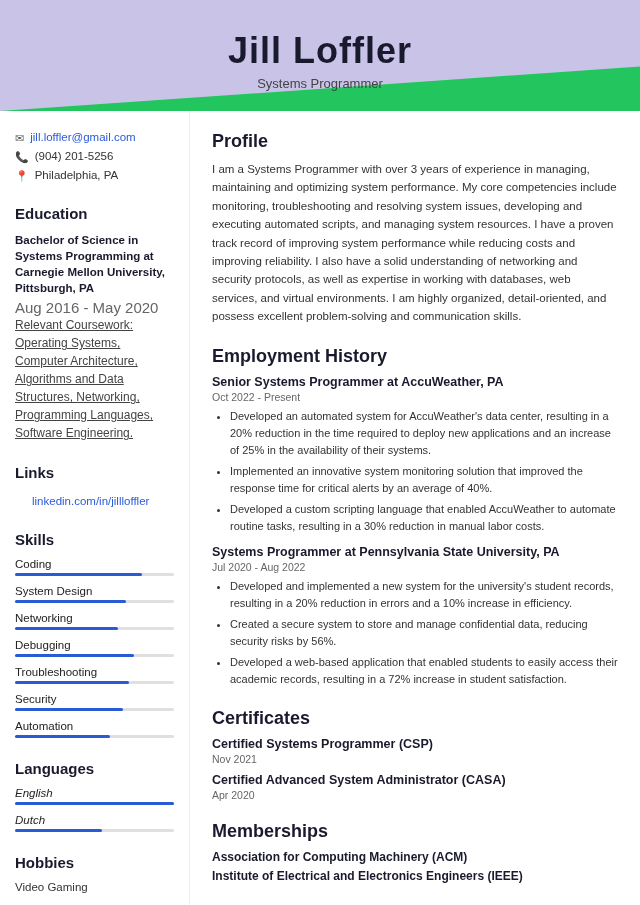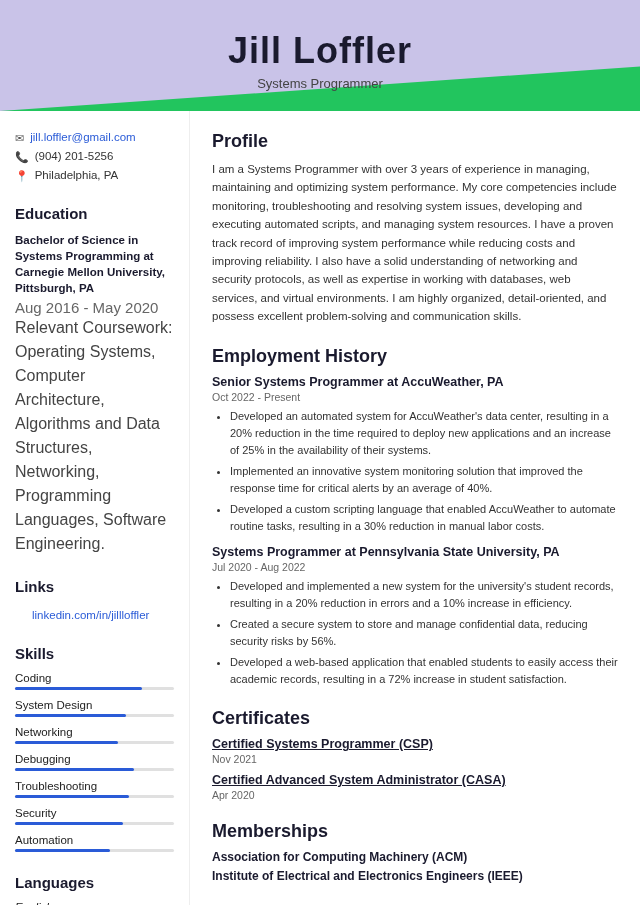--- a/index.html
+++ b/index.html
@@ -98,23 +98,24 @@
       font-weight: bold;
       color: #1a1a2e;
       line-height: 1.4;
       margin-bottom: 3px;
     }
     .edu-date {
       font-size: 15px;
       color: #666;
     }
     .edu-coursework {
-      font-size: 16px;
+      font-size: 12px;
       color: #444;
       line-height: 1.5;
+      text-decoration: underline;
     }
     .link-item {
       font-size: 11.5px;
       color: #2a5bd7;
       text-decoration: none;
       padding-left: 17px;
     }
 
     
     .skill-item {
@@ -207,21 +208,20 @@
       line-height: 1.55;
       margin-bottom: 4px;
     }
 
     
     .cert-name {
       font-size: 12.5px;
       font-weight: bold;
       color: #1a1a2e;
       margin-bottom: 2px;
-      text-decoration: underline;
     }
     .cert-date {
       font-size: 10.5px;
       color: #666;
       margin-bottom: 8px;
     }
 
     
     .member-name {
       font-size: 12px;

